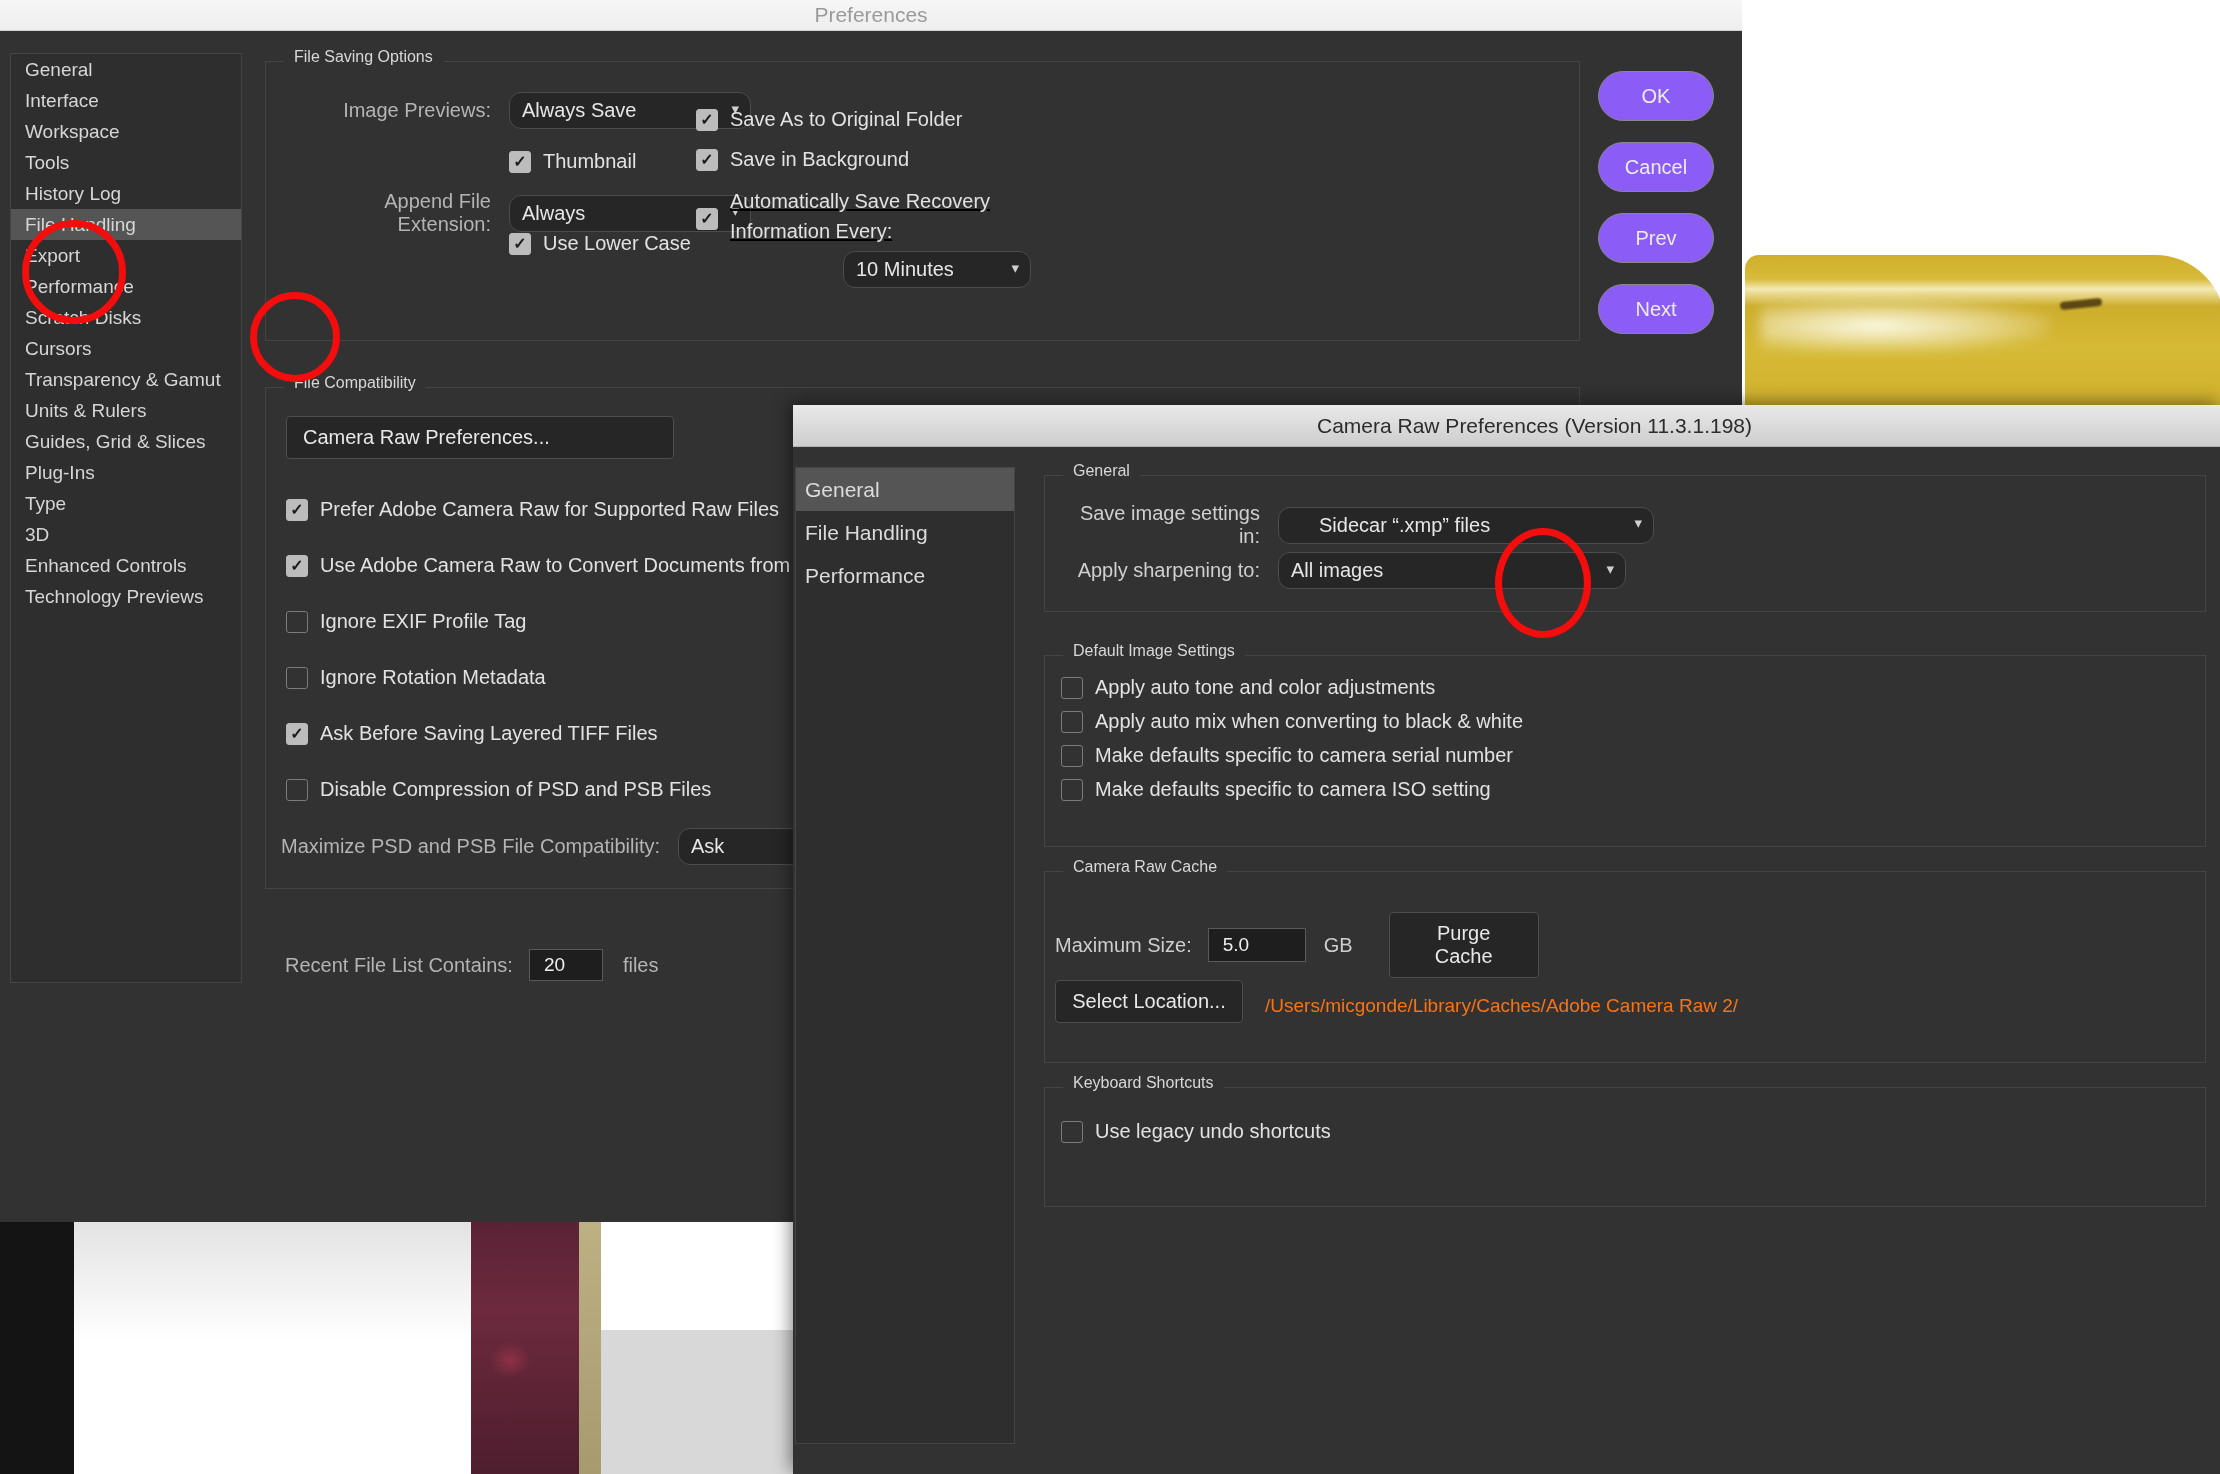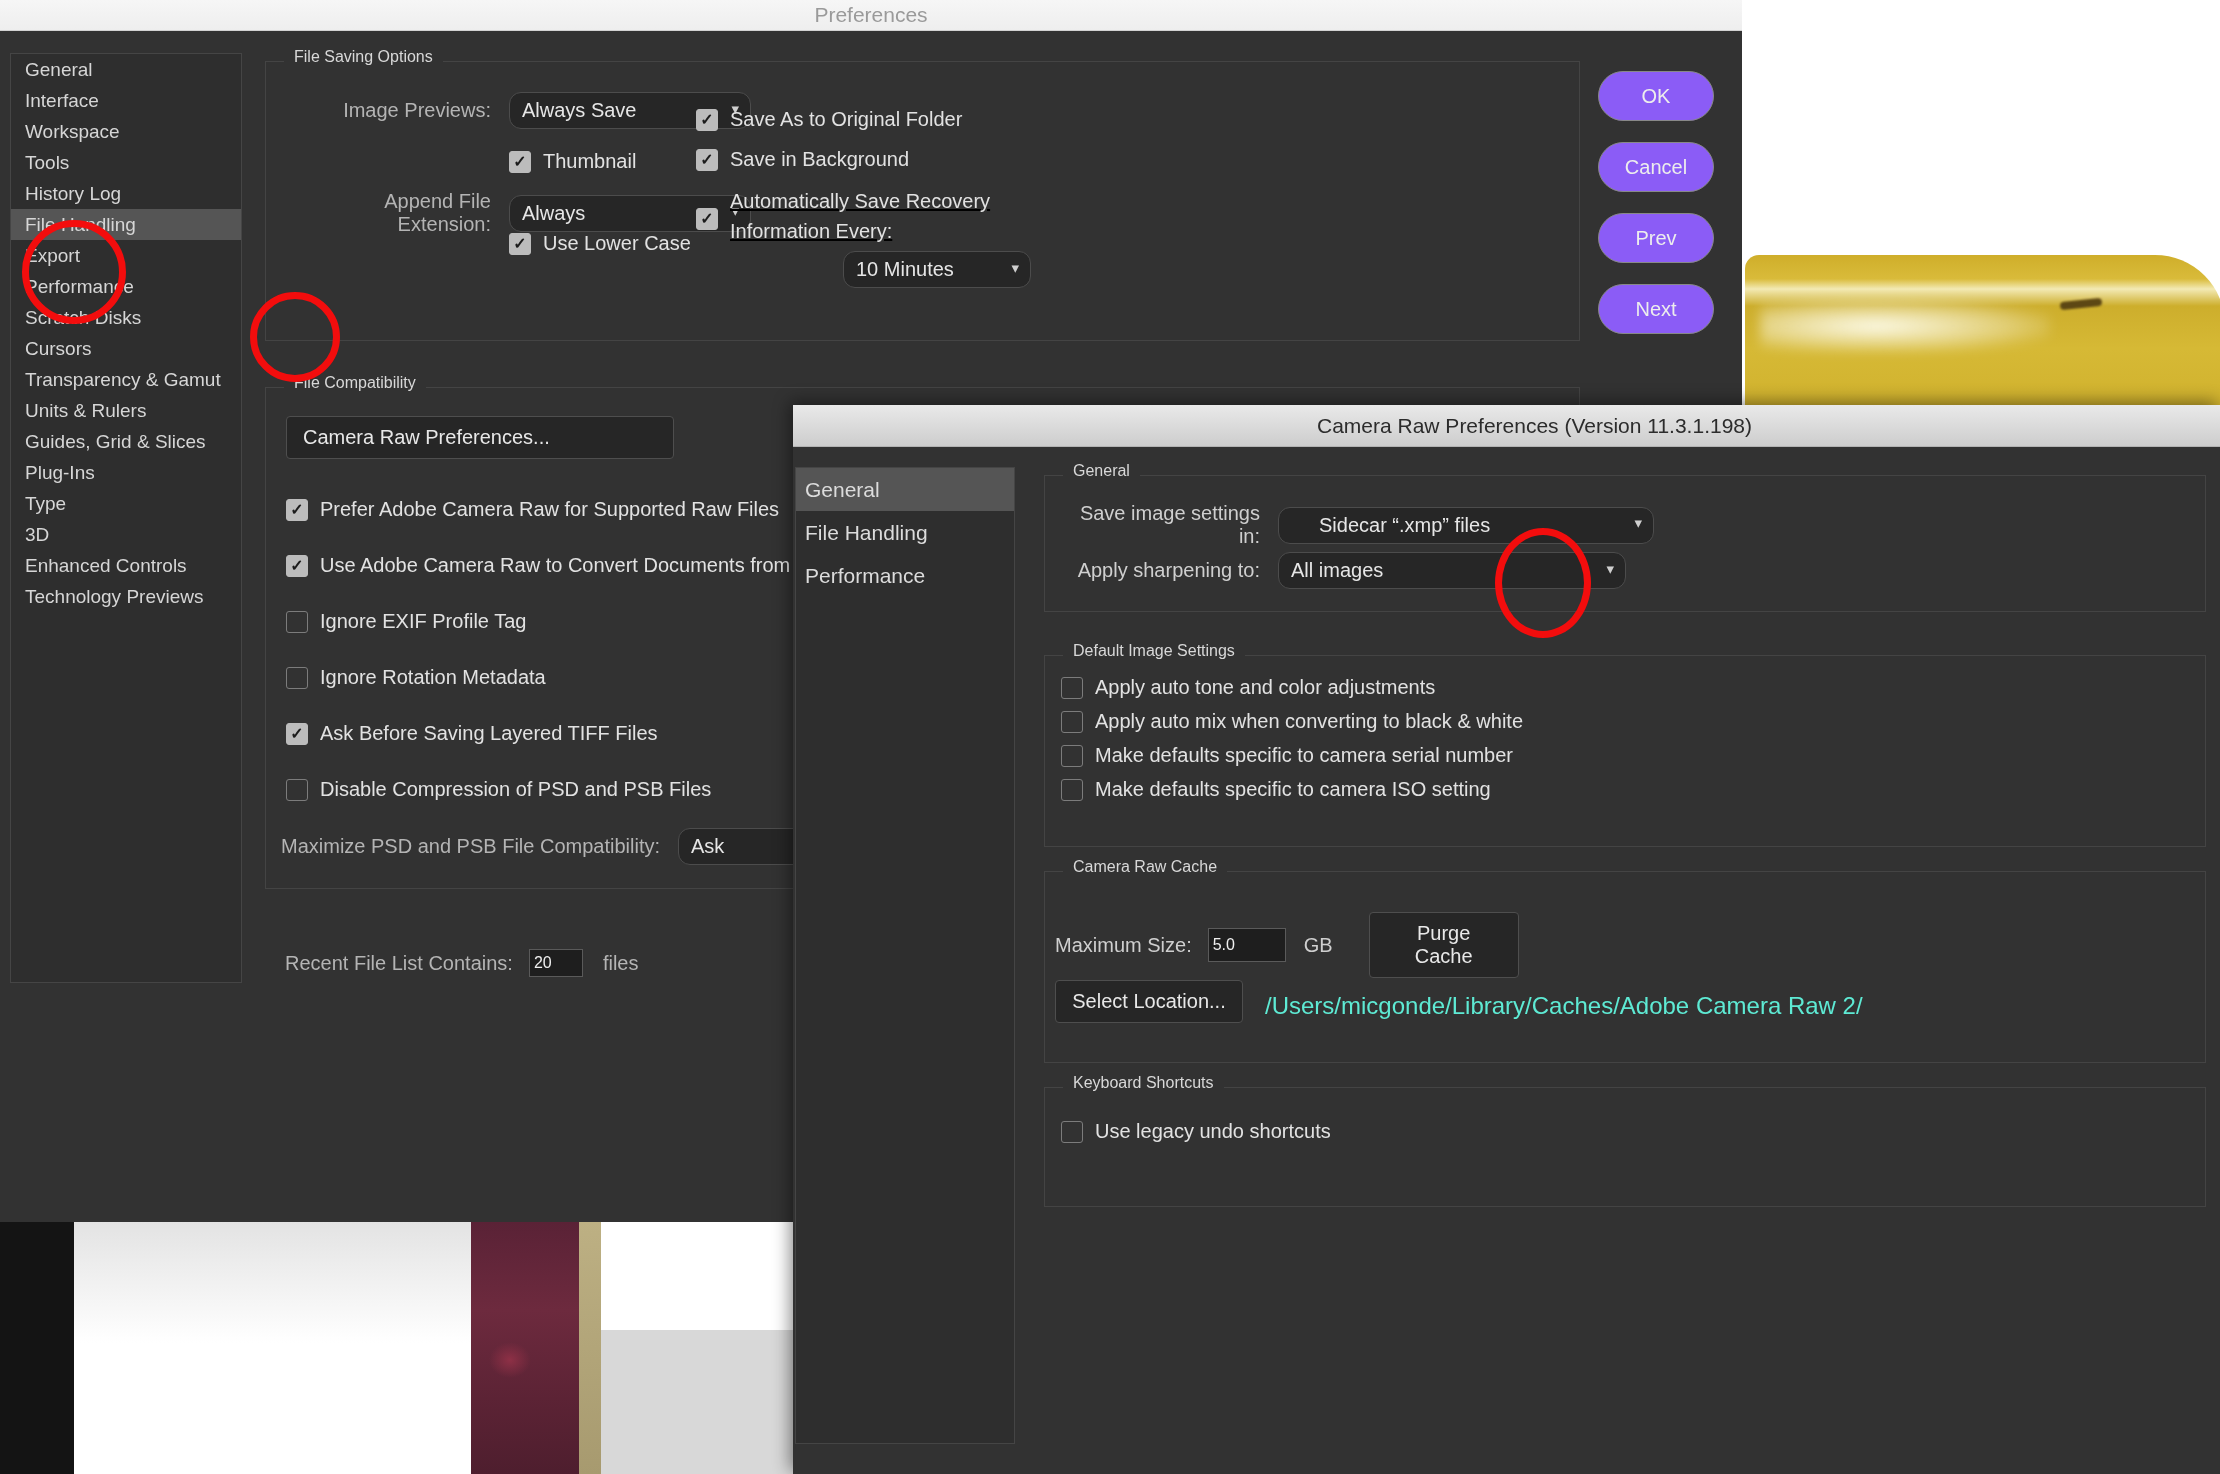--- a/index.html
+++ b/index.html
@@ -77,22 +77,22 @@
   .cb.off{background:transparent;border:1px solid #7c7c7c;}
   .cb-label{margin-left:12px;color:#e2e2e2;font-size:20px;white-space:nowrap;}
 
   .pushbtn{
     background:#262626;border:1px solid #4e4e4e;border-radius:4px;
     color:#e8e8e8;font-size:20px;font-family:"Liberation Sans",sans-serif;
     padding:9px 16px;
   }
   .numfield{
     background:#1e1e1e;border:1px solid #5a5a5a;color:#efefef;
-    font-size:16px;font-family:"Liberation Sans",sans-serif;
-    padding:4px 4px;text-align:left;
+    font-size:19px;font-family:"Liberation Sans",sans-serif;
+    padding:4px 14px;text-align:left;
   }
 
   
   #prefs-actions{position:absolute;right:28px;top:40px;display:flex;flex-direction:column;gap:21px;}
   .pillbtn{
     width:116px;height:50px;border-radius:25px;border:1px solid #888;
     background:#8b5cf6;color:#ededed;font-size:20px;
     font-family:"Liberation Sans",sans-serif;cursor:pointer;
   }
 
@@ -105,21 +105,21 @@
   #craw-title{font-size:21px;color:#2c2c2c;}
   #craw-sidebar{
     position:absolute;left:2px;top:62px;width:218px;height:975px;
     border:1px solid #454545;background:#2e2e2e;
   }
   .craw-nav-item{height:43px;display:flex;align-items:center;padding-left:9px;font-size:21px;color:#dcdcdc;}
   .craw-nav-item.selected{background:#555555;}
   #craw-content{position:absolute;left:236px;top:52px;right:0;bottom:0;}
   .craw-label{color:#cfcfcf;font-size:20px;}
   .craw-cb-label{color:#e2e2e2;font-size:20px;white-space:nowrap;}
-  .craw-path{color:#5eead4;font-size:24px;margin-top:8px;}
+  .craw-path{color:#f97316;font-size:19px;margin-top:8px;}
 
   
   .annot-circle{position:absolute;border:7px solid #f30d0d;border-radius:50%;pointer-events:none;}
 </style>
 </head>
 <body>
 
 <div id="desktop">
   <div class="yellow-lid"></div>
   <div class="yellow-gloss"></div>

